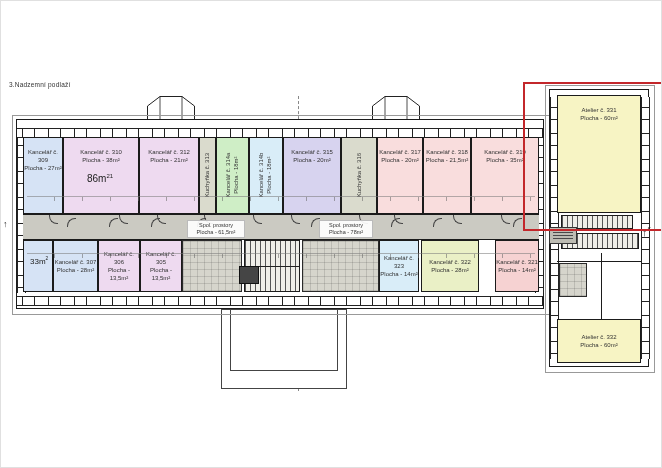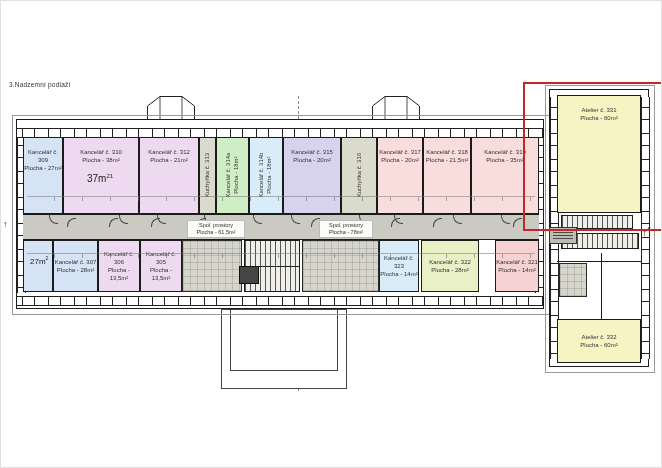--- a/index.html
+++ b/index.html
@@ -227,22 +227,22 @@
   <div class="dimline" style="left:26px;top:195px;width:508px;"></div>
   <div class="dimline" style="left:26px;top:252px;width:508px;"></div>
 
   <div class="redbox" style="left:522px;top:81px;width:136px;height:145px;"></div>
 
   <div class="compass" style="left:641px;top:226px;">
     <span>↑</span><span class="clbl">S</span>
   </div>
   <div class="axisarrow" style="left:2px;top:219px;">↑</div>
 
-<div class="ann" style="left: 86px; top: 172px; font-size: 10px;"><span>37m</span><sup>21</sup></div>
-    <div class="ann" style="left: 29px; top: 255px; font-size: 8px;"><span>27m</span><sup>2</sup></div>
+<div class="ann" style="left: 86px; top: 172px; font-size: 10px;"><span>86m</span><sup>21</sup></div>
+    <div class="ann" style="left: 29px; top: 255px; font-size: 8px;"><span>33m</span><sup>2</sup></div>
     <div class="clabel" style="left: 186px; top: 219px; width: 52px;">
       <div>Spol. prostory</div>
       <div>Plocha - 61,5m²</div>
     </div>
     <div class="clabel" style="left: 318px; top: 219px; width: 48px;">
       <div>Spol. prostory</div>
       <div>Plocha - 78m²</div>
     </div>
     <div class="door-t" style="left: 48px; top: 214px;"></div>
     <div class="door-t" style="left: 118px; top: 214px;"></div>

